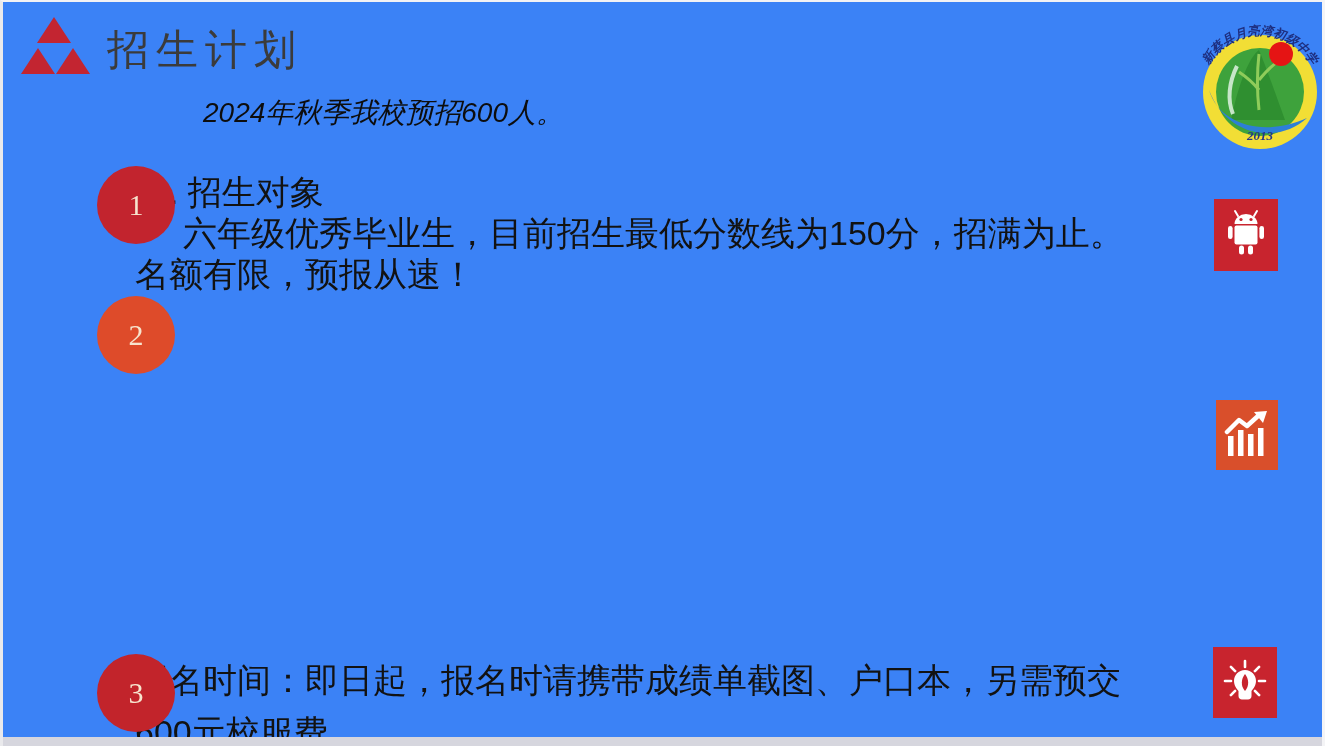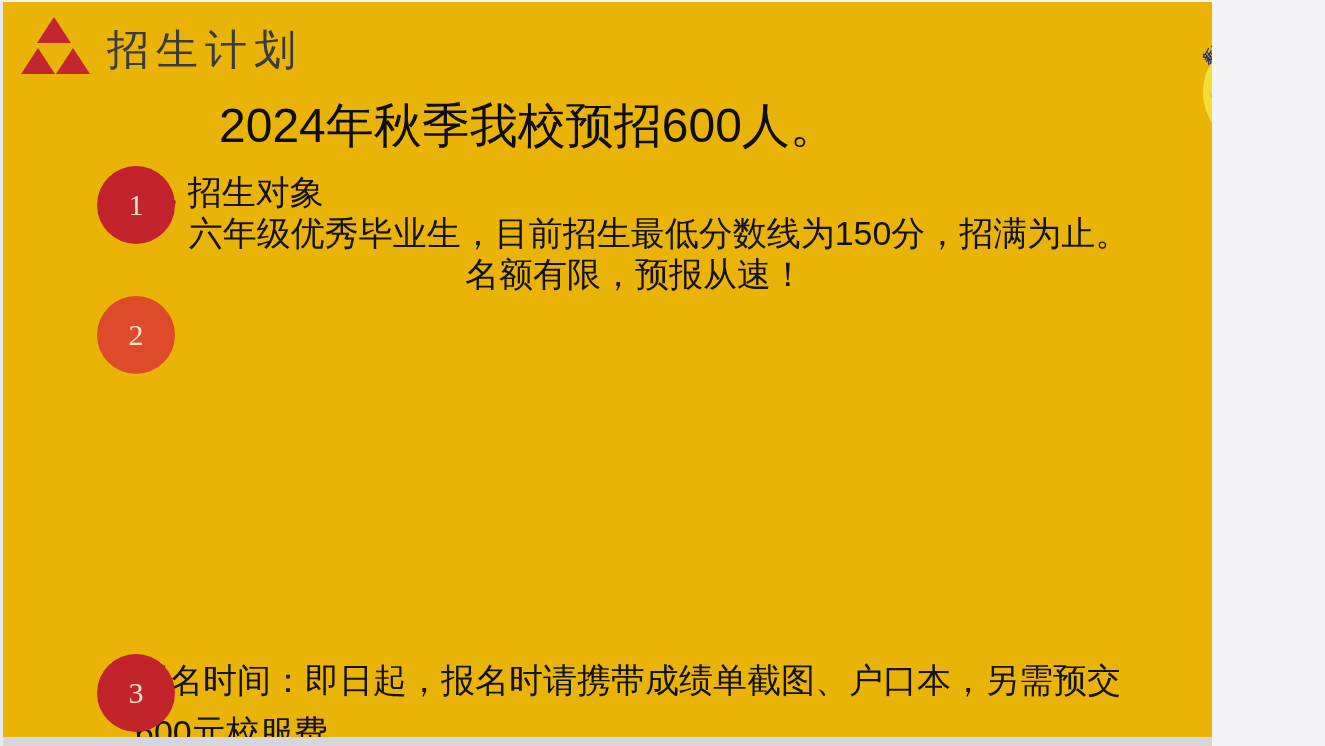--- a/index.html
+++ b/index.html
@@ -1,48 +1,48 @@
 <!DOCTYPE html>
 <html lang="zh"><head>
 <meta charset="utf-8">
 <style>
   html,body { margin:0; padding:0; background:#f4f4f6; }
   .slide {
-    position:relative; width:1212px; height:746px; background:#eab308;
+    position:relative; width:1322px; height:746px; background:#3b82f6;
     overflow:hidden; box-sizing:border-box;
     border-left:3px solid #e9e9ec; border-top:2px solid #f2f2f4;
     font-family:"Liberation Sans", sans-serif; color:#111;
   }
   .tri-logo { position:absolute; left:18px; top:12px; }
   .slide-title {
     position:absolute; left:104px; top:20px; margin:0;
     font-family:"Liberation Serif", serif; font-weight:400;
     font-size:42px; color:#3b3b3b; letter-spacing:7px; white-space:nowrap;
   }
   .school-badge { position:absolute; left:1190px; top:0; }
   .intro-line {
-    position:absolute; left:216px; top:92px; font-size:48px;
-    color:#0d0d0d; white-space:nowrap;
+    position:absolute; left:200px; top:92px; font-size:28px;
+    color:#0d0d0d; white-space:nowrap;font-style:italic;
   }
   .section { position:absolute; left:94px; width:1120px; }
   .sec1 { top:160px; } .sec2 { top:292px; } .sec3 { top:648px; }
   .num-circle {
     position:absolute; left:0; width:78px; height:78px; border-radius:50%;
     display:flex; align-items:center; justify-content:center;
     font-family:"Liberation Serif", serif; font-size:30px; color:#f7e4ce;
     background:#c2242e;
   }
   .sec1 .num-circle { top:4px; } .sec2 .num-circle { top:2px; } .sec3 .num-circle { top:4px; }
   .sec-text { margin-left:38px; width:1000px; font-size:34px; line-height:41px; color:#121212; }
   .sec1 .sec-text { padding-top:10px; }
   .sec2 .sec-text { padding-top:12px; }
   .sec3 .sec-text { padding-top:4px; line-height:52px; }
   .sec-heading { padding-left:15px; }
   .sec-text p { margin:0; }
-  .indent-big { text-indent:48px;text-align:center; }
+  .indent-big { text-indent:48px; }
   .indent-paren { text-indent:22px; }
   .side-icon {
     position:absolute; display:flex; align-items:center; justify-content:center;
     background:#c8242e;
   }
   .icon-android { left:1211px; top:197px; width:64px; height:72px; }
   .icon-chart   { left:1213px; top:398px; width:62px; height:70px; }
   .icon-bulb    { left:1210px; top:645px; width:64px; height:71px; }
   .bottom-bar { position:absolute; left:-3px; right:0; bottom:0; height:9px; background:#d6d6de; }
 </style>

